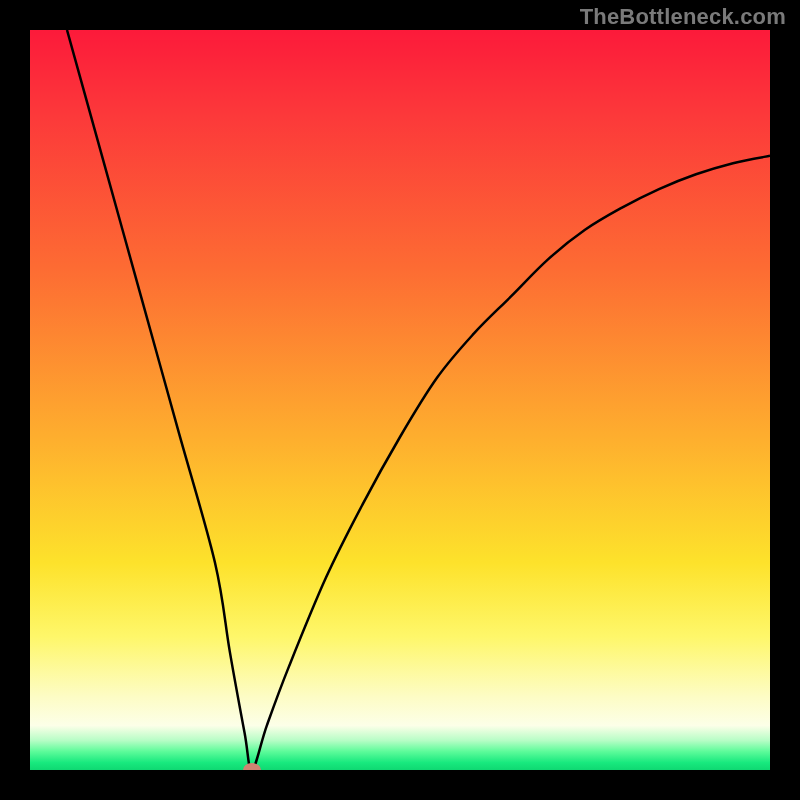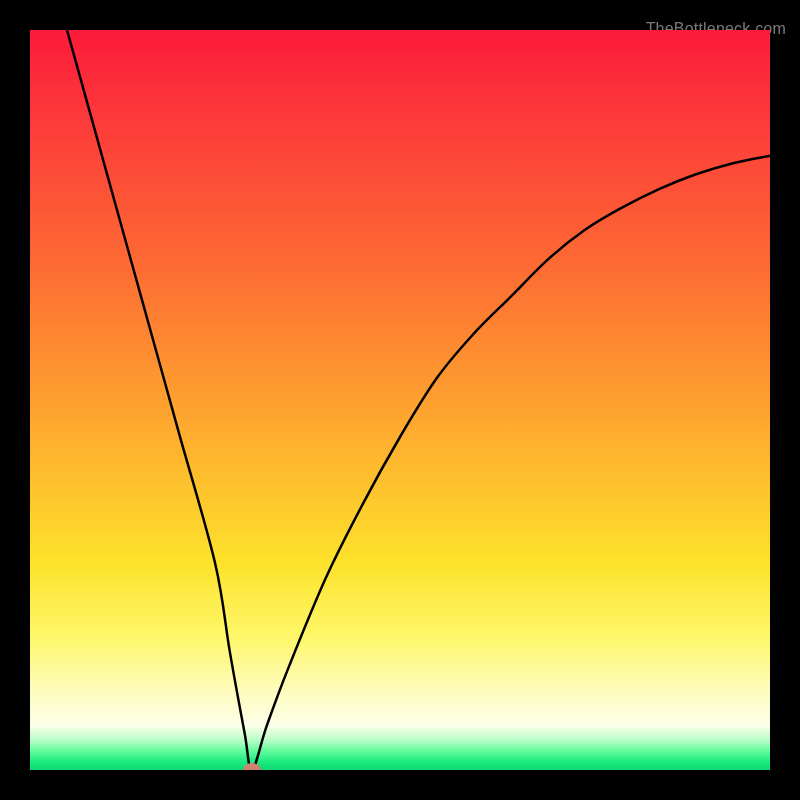--- a/index.html
+++ b/index.html
@@ -45,25 +45,25 @@
       #fdfcc4 90%,
       #fcffe8 94%,
       #b7fdc6 96%,
       #5dfb9a 97.5%,
       #18e97e 99%,
       #0fd872 100%
     );
   }
   .watermark {
     position: absolute;
-    top: 20px;
+    top: 4px;
     right: 14px;
     color: #7a7a7a;
-    font-size: 16px;
-    font-weight: 400;
+    font-size: 22px;
+    font-weight: 700;
     letter-spacing: 0.2px;
     user-select: none;
   }
   svg.curve {
     position: absolute;
     top: 0;
     left: 0;
     width: 100%;
     height: 100%;
   }

